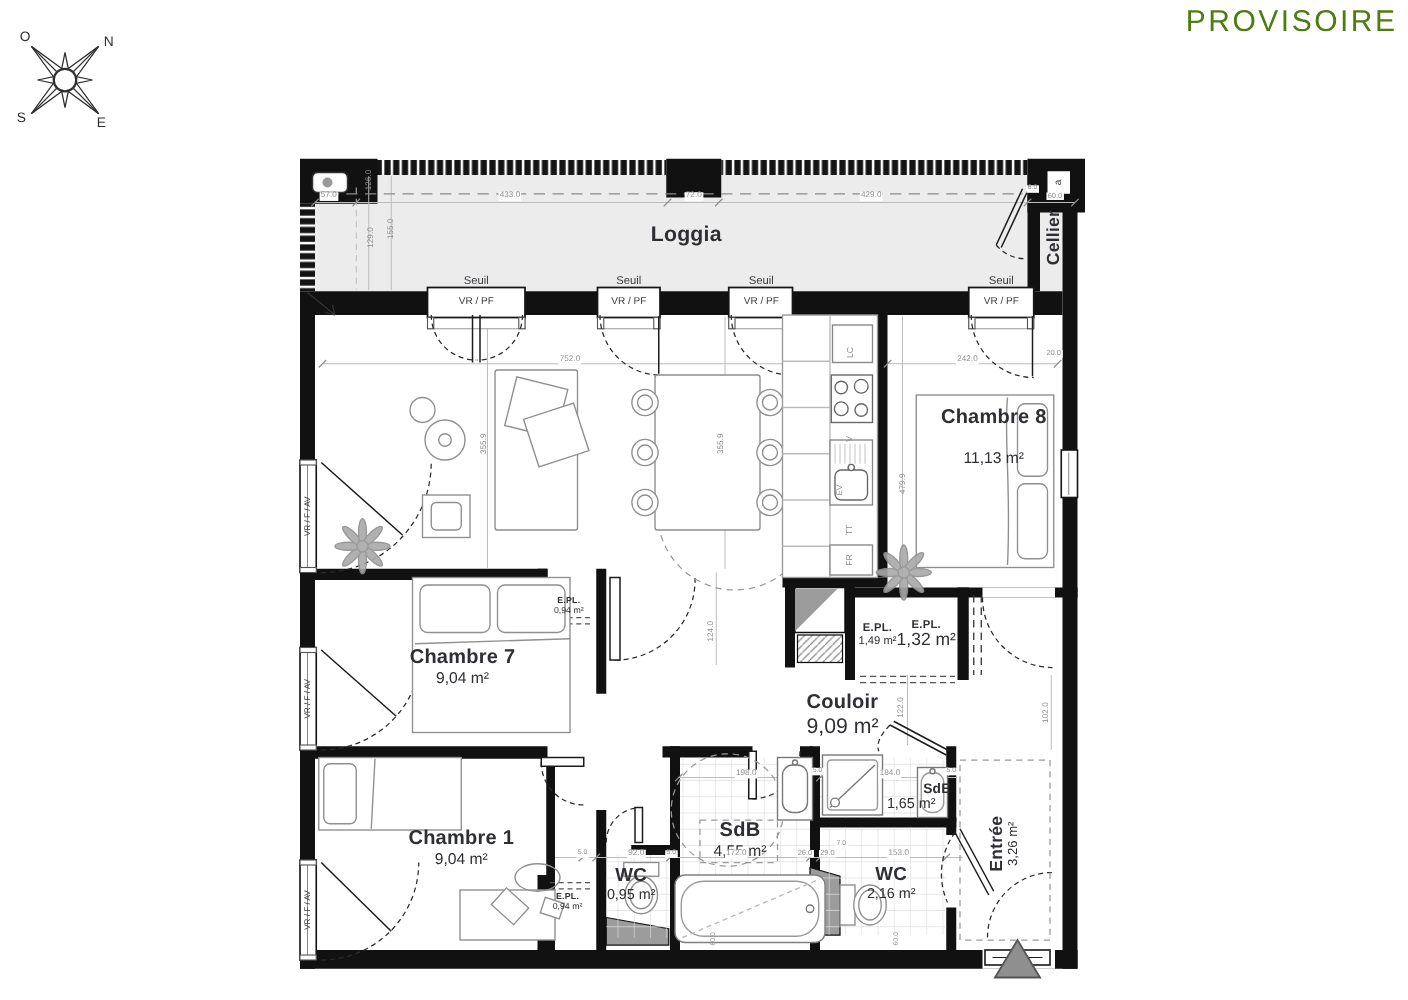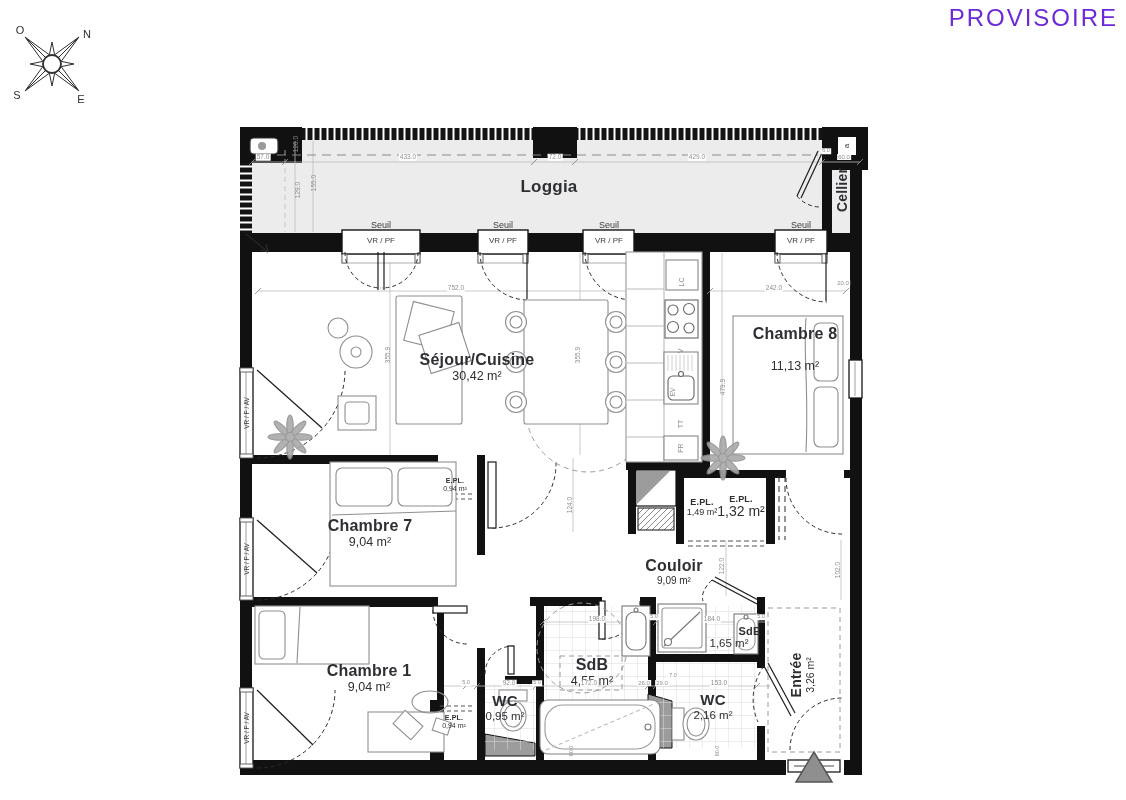--- a/index.html
+++ b/index.html
@@ -13,21 +13,21 @@
   .ann{position:absolute;white-space:nowrap;line-height:1;}
   .ann.bg{background:#ffffff;padding:0 1px;}
   #provisoire{position:absolute;top:4px;right:8px;font-size:24px;font-weight:500;
               letter-spacing:2px;z-index:3;}
 </style>
 </head>
 <body>
 
 <div id="canvas">
 
-  <div id="provisoire" style="color: #6d28d9; margin-left: 41px;">PROVISOIRE</div>
+  <div id="provisoire" style="color: #4d7c0f; margin-left: 41px;">PROVISOIRE</div>
 
   <svg id="plan-svg" width="1126" height="800" viewBox="0 0 1126 800">
     <defs>
       <pattern id="rail" width="7" height="12" patternUnits="userSpaceOnUse">
         <rect width="7" height="12" fill="#141414"></rect>
           <rect x="4.5" width="2" height="12" fill="#ffffff"></rect>
       </pattern>
       <pattern id="railv" width="12" height="7" patternUnits="userSpaceOnUse">
         <rect width="12" height="7" fill="#141414"></rect>
           <rect y="4.5" width="12" height="2" fill="#ffffff"></rect>
@@ -371,39 +371,35 @@
     <polygon points="796,782 832,782 814,752" fill="#8f8f8f" stroke="#555" stroke-width="1.5"></polygon>
   </svg>
 
   <div id="labels">
       <div class="room-label" style="left: 549px; top: 187px; transform: translate(-50%, -50%);">
         <div class="nm" style="font-size: 17px;">Loggia</div>
       </div>
       <div class="room-label" style="left: 843px; top: 190px; transform: translate(-50%, -50%) rotate(-90deg);">
         <div class="nm" style="font-size: 14px;">Cellier</div>
       </div>
-      <div class="room-label" style="left: 477px; top: 367px; transform: translate(-50%, -50%);">
-        <div class="nm" style="font-size: 16px;">Séjour/Cuisine</div>
-        <div class="ar" style="font-size: 12.5px;">30,42 m²</div>
-      </div>
       <div class="room-label" style="left: 795px; top: 349px; transform: translate(-50%, -50%);">
         <div class="nm" style="font-size: 16px;">Chambre 8</div>
         <div class="ar" style="font-size: 12.5px; margin-top: 16px;">11,13 m²</div>
       </div>
       <div class="room-label" style="left: 370px; top: 533px; transform: translate(-50%, -50%);">
         <div class="nm" style="font-size: 16px;">Chambre 7</div>
         <div class="ar" style="font-size: 12.5px;">9,04 m²</div>
       </div>
       <div class="room-label" style="left: 369px; top: 678px; transform: translate(-50%, -50%);">
         <div class="nm" style="font-size: 16px;">Chambre 1</div>
         <div class="ar" style="font-size: 12.5px;">9,04 m²</div>
       </div>
       <div class="room-label" style="left: 674px; top: 572px; transform: translate(-50%, -50%);">
         <div class="nm" style="font-size: 16px;">Couloir</div>
-        <div class="ar" style="font-size: 10px;">9,09 m²</div>
+        <div class="ar" style="font-size: 17px;">9,09 m²</div>
       </div>
       <div class="room-label" style="left: 592px; top: 672px; transform: translate(-50%, -50%);">
         <div class="nm" style="font-size: 16px;">SdB</div>
         <div class="ar" style="font-size: 12.5px;">4,55 m²</div>
       </div>
       <div class="room-label" style="left: 729px; top: 638px; transform: translate(-50%, -50%);">
         <div class="nm" style="font-size: 11px; margin-left: 41px;">SdE</div>
         <div class="ar" style="font-size: 11.5px; text-align: center;">1,65 m²</div>
       </div>
       <div class="room-label" style="left: 505px; top: 708px; transform: translate(-50%, -50%);">

